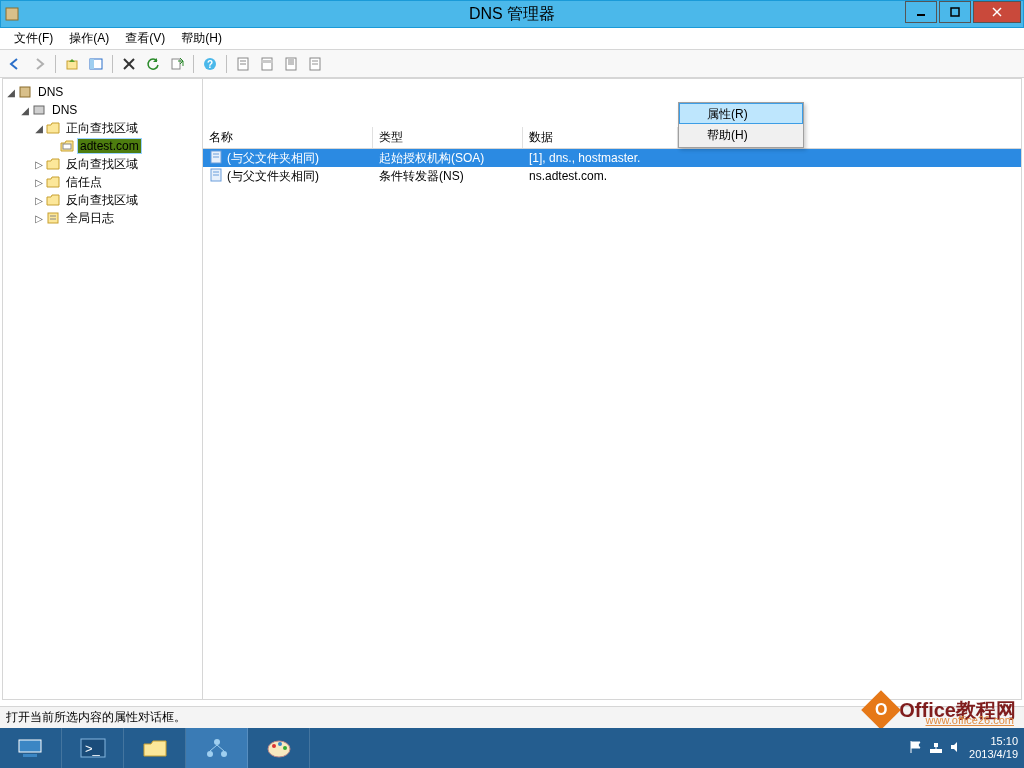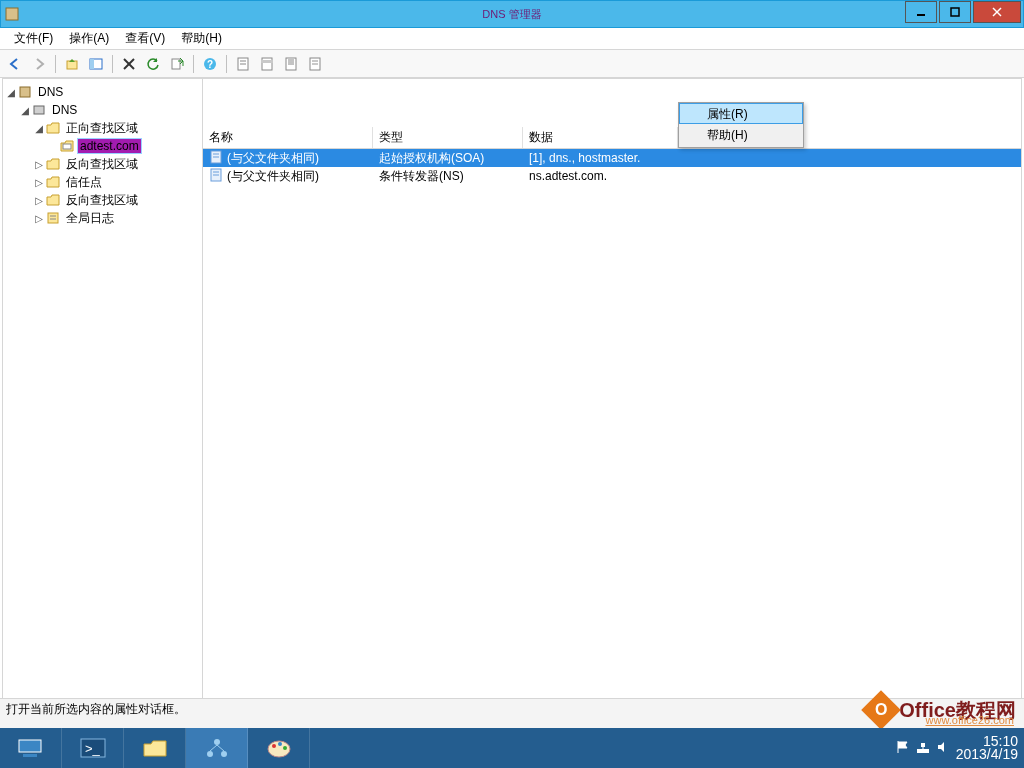--- a/index.html
+++ b/index.html
@@ -1,62 +1,62 @@
 <!DOCTYPE html>
 <html><head>
 <meta charset="utf-8">
 <style>
 * { box-sizing: border-box; margin: 0; padding: 0; }
 body { font-family: "Microsoft YaHei", "Segoe UI", sans-serif; font-size: 12px; background: #fff; width: 1024px; height: 768px; overflow: hidden; }
 
 .titlebar { height: 28px; background: #4bb8ea; border: 1px solid #1a9ad8; display: flex; align-items: center; position: relative; }
 .titlebar .icon-slot { width: 20px; height: 20px; margin-left: 4px; display: flex; align-items: center; }
-.titlebar .title-text { position: absolute; left: 50%; transform: translateX(-50%); color: #701a75; font-size: 11px; }
+.titlebar .title-text { position: absolute; left: 50%; transform: translateX(-50%); color: #000000; font-size: 16px; }
 .titlebar .win-controls { margin-left: auto; display: flex; height: 100%; }
 .titlebar .win-btn { width: 32px; height: 22px; border: 1px solid #555; margin-right: 2px; display: flex; align-items: center; justify-content: center; background: #4bb8ea; }
 .titlebar .win-btn.close { background: #c9493b; width: 48px; }
 .titlebar .win-btn.close svg line { stroke: #fff; }
 
 .menubar { height: 22px; background: #fff; border-bottom: 1px solid #d6d6d6; display: flex; align-items: center; padding-left: 6px; }
 .menubar .menu-item { padding: 13px 8px; cursor: default; }
 
 .toolbar { height: 28px; background: #f8f8f8; border-bottom: 1px solid #d6d6d6; display: flex; align-items: center; padding-left: 4px; gap: 2px; }
 .toolbar .tb-btn { width: 22px; height: 22px; display: flex; align-items: center; justify-content: center; border: 1px solid transparent; border-radius: 2px; }
 .toolbar .sep { width: 1px; height: 18px; background: #c0c0c0; margin: 0 3px; }
 
 .workspace { position: absolute; top: 78px; bottom: 68px; left: 0; right: 0; display: flex; border: 1px solid #d6d6d6; margin: 0 2px; }
 .tree-pane { width: 200px; background: #fff; border-right: 1px solid #d6d6d6; padding: 4px 2px; }
 .tree-item { display: flex; align-items: center; height: 18px; padding-right: 4px; }
 .tree-caret { width: 12px; display: flex; justify-content: center; color: #555; font-size: 10px; }
 .tree-icon { width: 16px; height: 16px; margin-right: 3px; display: flex; align-items: center; justify-content: center; }
-.tree-item.selected .tree-label { background: #a21caf; outline: 1px solid #99d1ff; }
+.tree-item.selected .tree-label { background: #4d7c0f; outline: 1px solid #99d1ff; }
 .tree-label { padding: 0 2px; }
 
 .list-pane { flex: 1; background: #fff; position: relative; }
 .list-header { display: flex; height: 22px; border-bottom: 1px solid #d6d6d6; margin-top: 48px; }
 .list-header .col { padding: 2px 6px; border-right: 1px solid #e0e0e0; background: #fff; }
 .col-name { width: 170px; }
 .col-type { width: 150px; }
 .col-data { width: 155px; }
 .list-row { display: flex; height: 18px; align-items: center; }
 .list-row.selected { background: #2b8ae2; color: #fff; }
 .list-row .cell { padding: 0 6px; overflow: hidden; white-space: nowrap; }
 .list-row .cell.col-name { display: flex; align-items: flex-start; gap: 4px; }
 .row-icon { width: 14px; height: 14px; display: flex; align-items: center; }
 
 .context-menu { position: absolute; top: 23px; left: 475px; width: 126px; background: #f0f0f0; border: 1px solid #a0a0a0; box-shadow: 2px 2px 4px rgba(0,0,0,.2); }
 .ctx-item { padding: 3px 10px 3px 28px; }
 .ctx-item.selected { background: #bee6fd; border: 1px solid #3c9de6; padding: 2px 9px 0 27px; }
 
-.statusbar { position: absolute; bottom: 40px; left: 0; right: 0; height: 30px; background: #f4f4f4; border-top: 1px solid #d6d6d6; padding: 2px 6px; display: flex; align-items: flex-start; }
+.statusbar { position: absolute; bottom: 40px; left: 0; right: 0; height: 22px; background: #f4f4f4; border-top: 1px solid #d6d6d6; padding: 2px 6px; display: flex; align-items: center; }
 
 .taskbar { position: absolute; bottom: 0; left: 0; right: 0; height: 40px; background: #245d8f; display: flex; align-items: center; }
 .taskbar .task-btn { width: 62px; height: 40px; display: flex; align-items: center; justify-content: center; border-right: 1px solid rgba(255,255,255,.15); background: #245d8f; }
 .taskbar .task-btn.active { background: #3a7bb5; }
-.taskbar .tray { margin-left: auto; display: flex; align-items: center; color: #fff; font-size: 14px; padding-right: 6px; gap: 6px; }
+.taskbar .tray { margin-left: auto; display: flex; align-items: center; color: #fff; font-size: 11px; padding-right: 6px; gap: 6px; }
 .taskbar .tray .clock { text-align: right; line-height: 13px; }
 
 .watermark { position: absolute; right: 8px; bottom: 44px; display: flex; align-items: center; gap: 4px; }
 .watermark .wm-icon { width: 28px; height: 28px; background: #e67817; transform: rotate(45deg); display: flex; align-items: center; justify-content: center; }
 .watermark .wm-icon span { transform: rotate(-45deg); color: #fff; font-weight: bold; font-size: 16px; }
 .watermark .wm-text { color: #7f1d1d; font-size: 20px; font-weight: bold; }
 .watermark .wm-sub { color: #e08a3f; font-size: 11px; position: absolute; right: 2px; bottom: -2px; text-decoration: underline; }
 </style>
 </head>
 <body>

